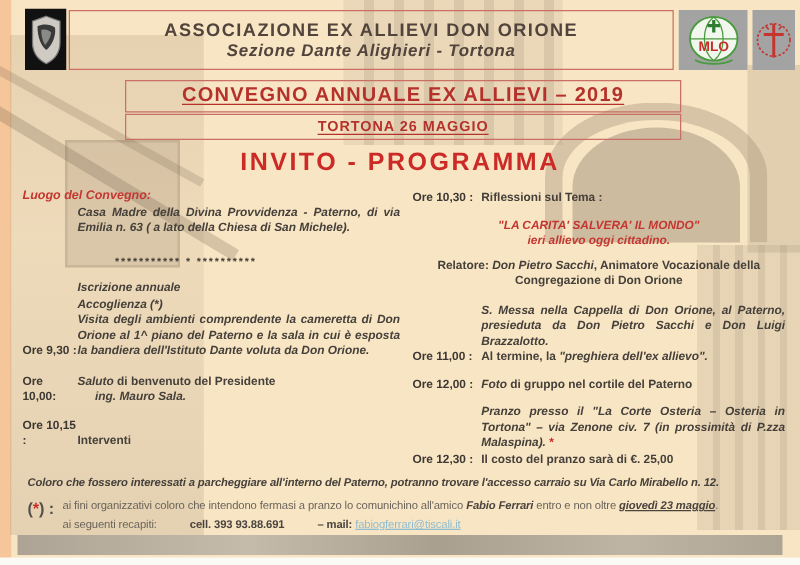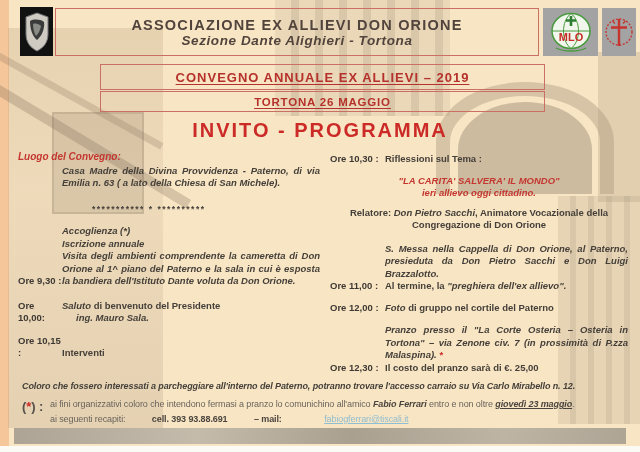--- a/index.html
+++ b/index.html
@@ -32,21 +32,21 @@
      display:flex;flex-direction:column;justify-content:center;text-align:center;align-items:center;}
   .org1{font-size:14.5px;font-weight:bold;color:#51443c;letter-spacing:1.2px;}
   .org2{font-size:13.5px;font-weight:bold;font-style:italic;color:#51443c;letter-spacing:.6px;}
   .logo-white{background:#a3a3a3;display:flex;align-items:center;justify-content:center;}
   .logo-mlo{left:543px;top:8px;width:55px;height:48px;}
   .logo-cross{left:602px;top:8px;width:34px;height:48px;}
   .banner{left:100px;width:445px;border:1px solid #c96f63;box-sizing:border-box;display:flex;align-items:center;justify-content:center;}
   .banner1{top:64px;height:26px;}
   .banner2{top:91px;height:21px;}
   .banner span{color:#b5312b;font-weight:bold;text-decoration:underline;text-underline-offset:2px;}
-  .banner1 span{font-size:13px;letter-spacing:1px;}
+  .banner1 span{font-size:16px;letter-spacing:1px;}
   .banner2 span{font-size:11.5px;letter-spacing:.8px;}
   .main-title{left:0;top:119px;width:640px;text-align:center;font-size:20px;font-weight:bold;color:#cb2a26;letter-spacing:2px;}
   .col{font-size:9.5px;line-height:12.5px;font-weight:bold;}
   .col-left{left:18px;top:151px;width:302px;}
   .col-right{left:330px;top:153px;width:298px;}
   .venue-label{color:#c43730;font-style:italic;font-size:10px;}
   .venue-text{margin:1px 0 0 44px;text-align:justify;font-style:italic;}
   .separator{margin:13px 0 0 74px;font-size:8.5px;letter-spacing:1.5px;color:#45403a;}
   .row{display:flex;align-items:flex-end;}
   .time{flex:0 0 44px;color:#3d3833;}
@@ -61,21 +61,21 @@
   .parking{left:22px;top:381px;width:598px;text-align:left;font-weight:bold;font-style:italic;
      font-size:9px;letter-spacing:-.1px;white-space:nowrap;color:#45403a;}
   .footnote{left:22px;top:399px;width:612px;font-size:9px;color:#6a645c;letter-spacing:-.1px;}
   .fn-marker{position:absolute;left:0;top:0;font-size:13px;font-weight:bold;color:#55504a;}
   .fn-line1{margin-left:28px;white-space:nowrap;}
   .fn-line2{margin-left:28px;margin-top:5px;white-space:nowrap;}
   .fn-bold-name{font-weight:bold;font-style:italic;color:#4a443e;}
   .fn-deadline{font-weight:bold;font-style:italic;color:#4a443e;text-decoration:underline;}
   .fn-cell{font-weight:bold;color:#4a443e;padding-left:24px;}
   .fn-mail-label{font-weight:bold;color:#4a443e;}
-  .email-link{color:#8fbdd1;text-decoration:underline;cursor:pointer;margin-left:40px;}
+  .email-link{color:#8fbdd1;text-decoration:underline;cursor:pointer;}
 </style>
 </head>
 <body>
 
 <div class="page">
 
   <div class="deco deco-left-edge" aria-hidden="true"></div>
   <div class="deco deco-left-wash" aria-hidden="true"></div>
   <div class="deco deco-beam1" aria-hidden="true"></div>
   <div class="deco deco-beam2" aria-hidden="true"></div>
@@ -129,22 +129,22 @@
   <div class="z main-title">INVITO - PROGRAMMA</div>
 
   <div class="z col col-left">
     <div class="venue-label">Luogo del Convegno:</div>
     <div class="venue-text">Casa Madre della Divina Provvidenza - Paterno, di via Emilia n. 63 ( a lato della Chiesa di San Michele).</div>
     <div class="separator">*********** * **********</div>
 
     <div class="row mt10">
       <span class="time">Ore 9,30 :</span>
       <div class="body">
+        <div class="it">Iscrizione annuale</div>
         <div class="it">Accoglienza (*)</div>
-        <div class="it">Iscrizione annuale</div>
         <div class="it just">Visita degli ambienti comprendente la cameretta di Don Orione al 1^ piano del Paterno e la sala in cui è esposta la bandiera dell'Istituto Dante voluta da Don Orione.</div>
       </div>
     </div>
 
     <div class="row mt12">
       <span class="time">Ore 10,00:</span>
       <div class="body">
         <div><span class="it">Saluto</span><span> di benvenuto del Presidente</span></div>
         <div class="it" style="margin-left:14px;">ing.  Mauro  Sala.</div>
       </div>

